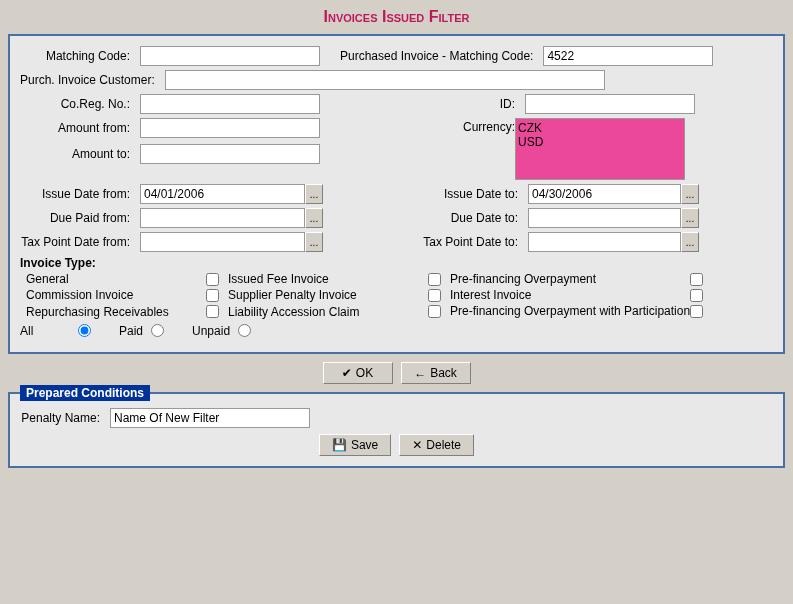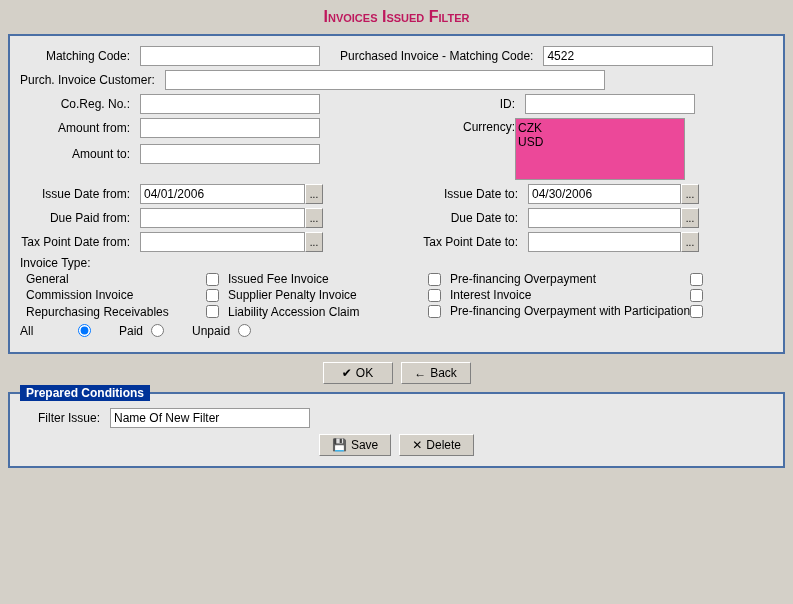--- a/index.html
+++ b/index.html
@@ -199,21 +199,21 @@
       <button class="browse-btn">...</button>
     </div>
     <span class="label" style="min-width:175px; text-align:right; margin-left:10px;">Tax Point Date to:</span>
     <div class="inline-with-browse">
       <input type="text" style="width: 153px;">
       <button class="browse-btn">...</button>
     </div>
   </div>
 
   <div class="form-row" style="margin-bottom:2px;">
-    <span class="label" style="font-weight:normal;">Invoice Type:</span>
+    <span class="label" style="font-weight:bold;">Invoice Type:</span>
   </div>
 
   <div style="display:grid; grid-template-columns: 180px 22px 200px 22px 240px 22px; align-items:center; gap:2px 0; margin-left:6px; margin-bottom:2px;">
 
     <span class="label">General</span>
     <input type="checkbox" style="">
     <span class="label">Issued Fee Invoice</span>
     <input type="checkbox" style="">
     <span class="label">Pre-financing Overpayment</span>
     <input type="checkbox" style="">
@@ -252,21 +252,21 @@
   <button class="btn">
     <span>←</span>
     <span>Back</span>
   </button>
 </div>
 
 <div class="prepared-conditions-panel">
   <div class="prepared-conditions-label">Prepared Conditions</div>
 
   <div class="form-row" style="gap:10px; margin-bottom:6px;">
-    <span class="label" style="min-width:80px; text-align:right;">Filter Issue:</span>
+    <span class="label" style="min-width:80px; text-align:right;">Penalty Name:</span>
     <input type="text" value="Name Of New Filter" style="width: 200px;">
   </div>
 
   <div class="save-delete-row">
     <button class="btn">
       <span>💾</span>
       <span>Save</span>
     </button>
     <button class="btn">
       <span>✕</span>

